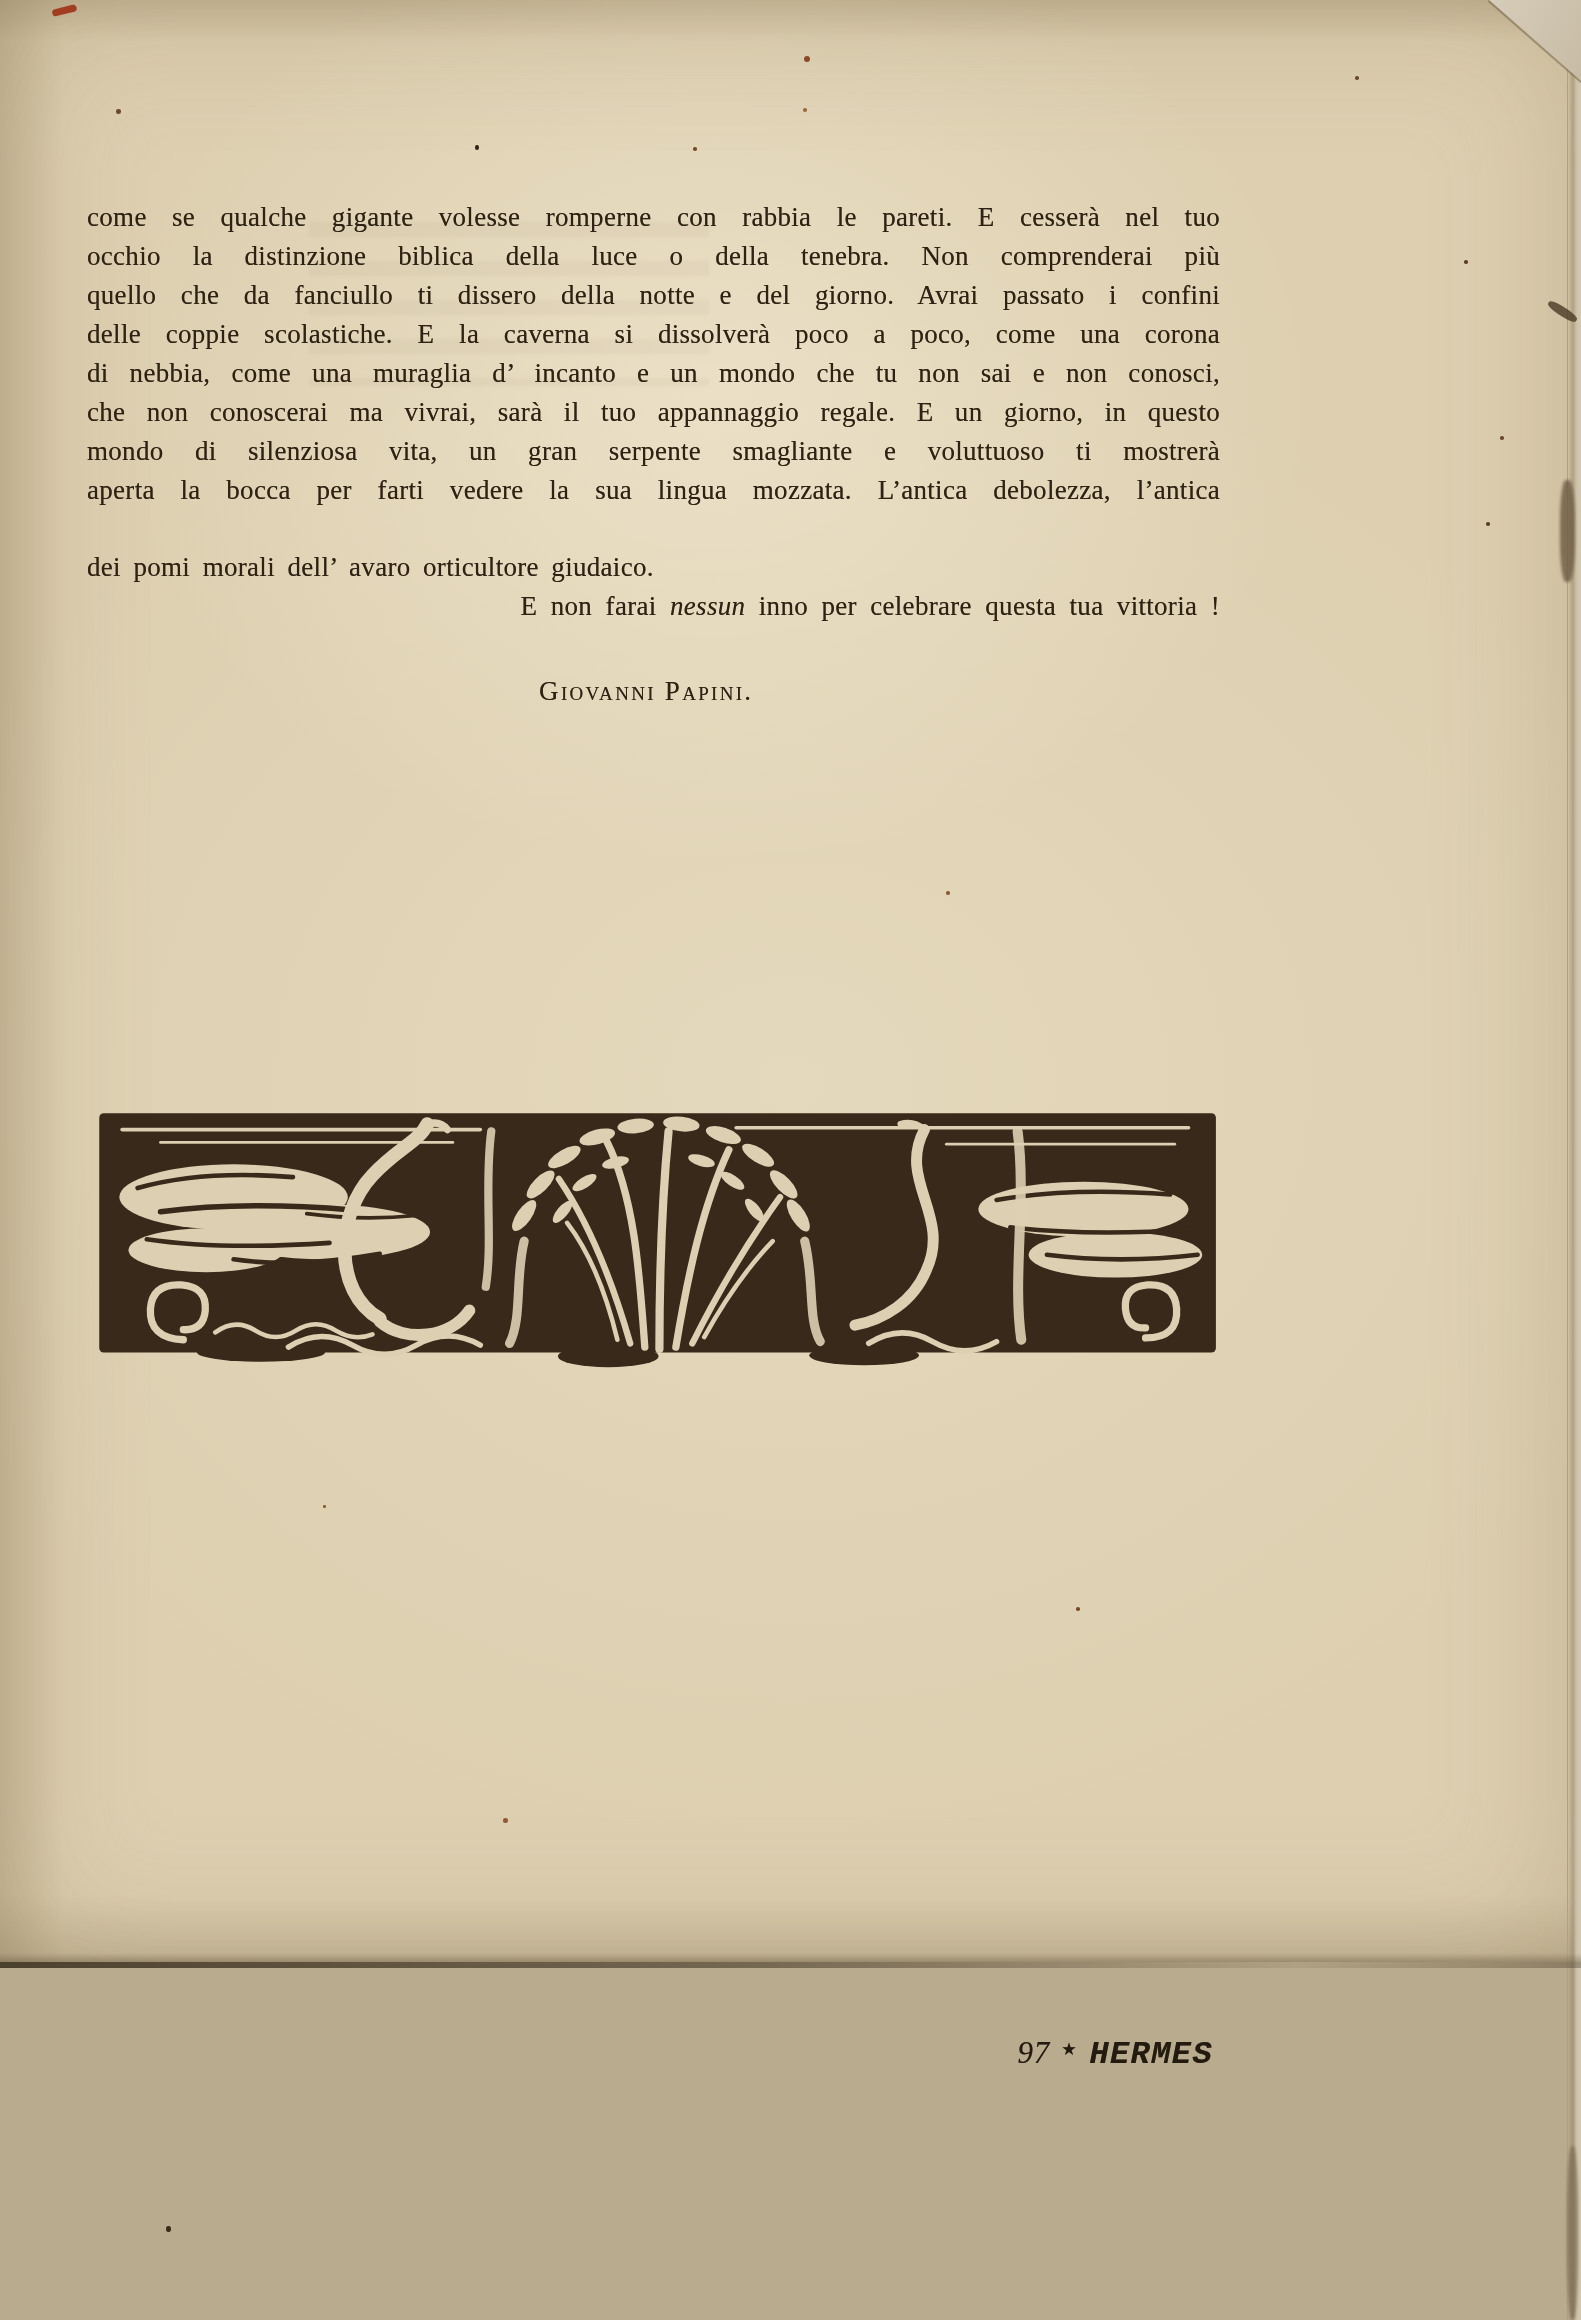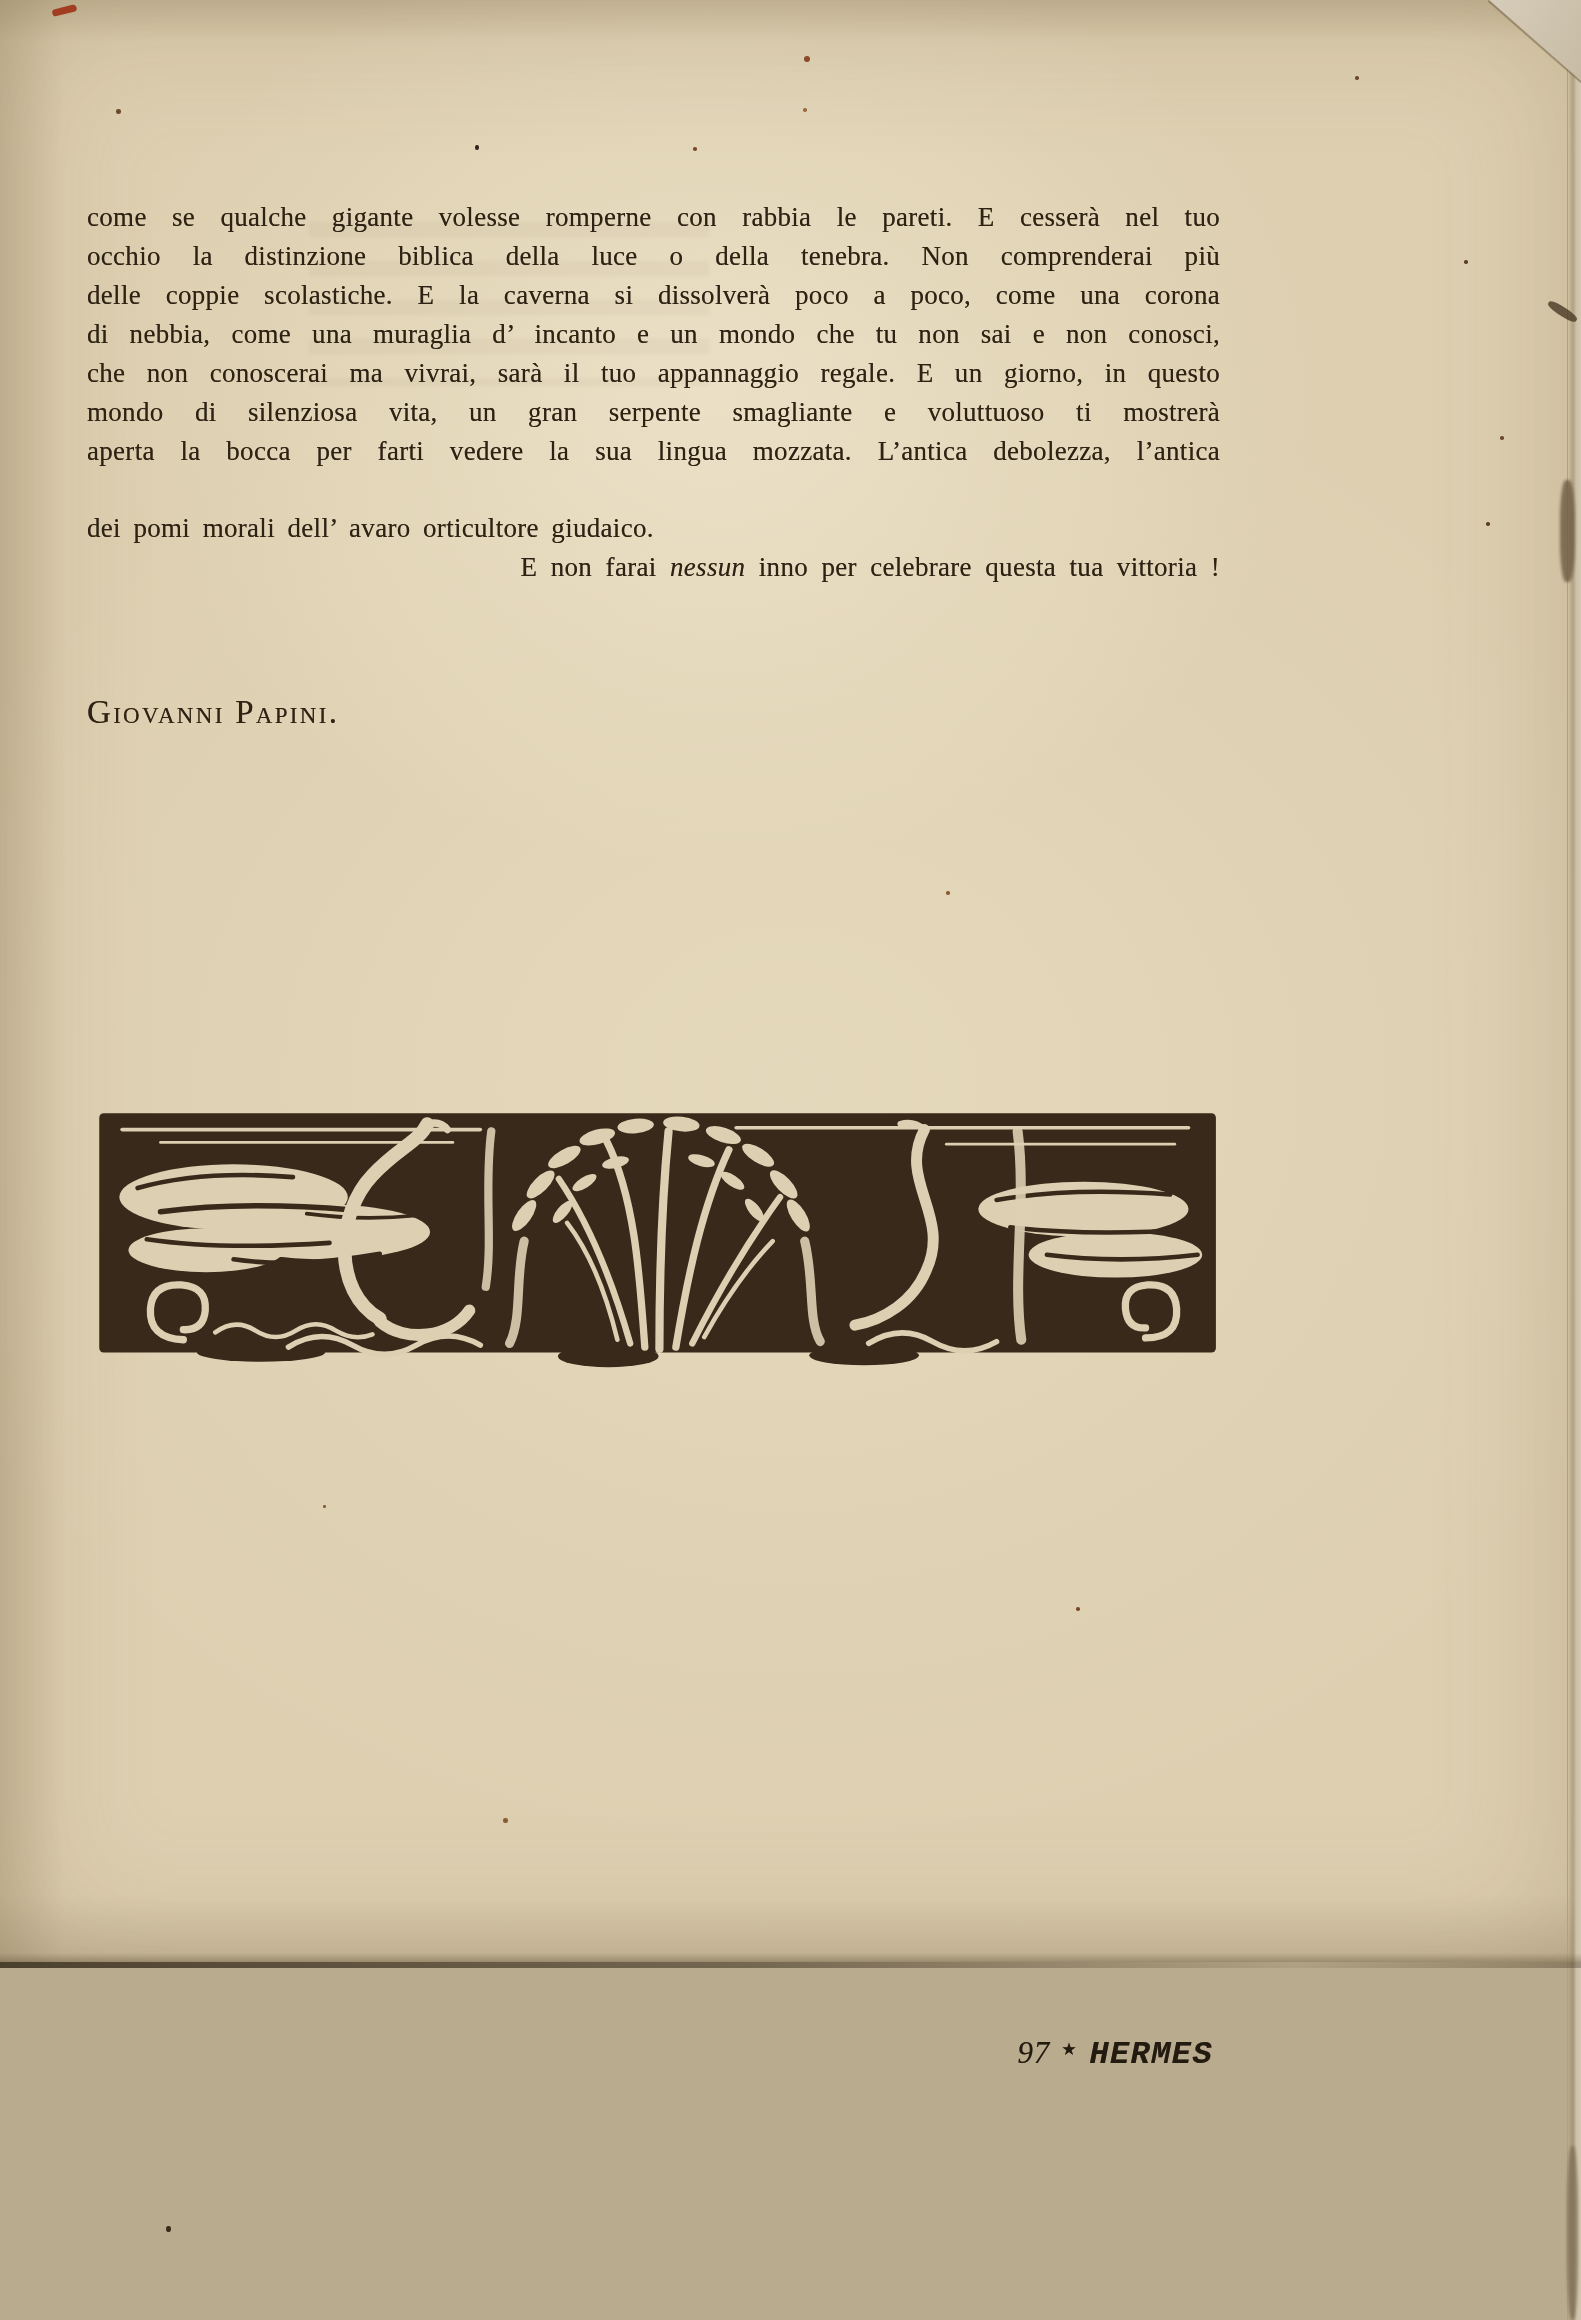--- a/index.html
+++ b/index.html
@@ -25,25 +25,24 @@
     font-size:27px;line-height:39px;color:#2d2213;
     text-shadow:0 0 0.5px rgba(45,34,19,.55);
     letter-spacing:0.3px;
   }
   .tline{text-align:justify;text-align-last:justify;}
   .tline.natural{text-align:left;text-align-last:left;word-spacing:5.5px;margin-top:38px;}
   .closing{text-align:right;text-indent:80px;word-spacing:6.4px;}
   .closing .it{font-style:italic;}
   .signature{
     position:absolute;left:87px;top:676px;width:1133px;
-    text-align:left;padding-right:14.5px;box-sizing:border-box;
-    font-size:33px;color:#2d2213;
+    text-align:center;padding-right:14.5px;box-sizing:border-box;
+    font-size:27px;color:#2d2213;
     font-variant-caps:small-caps;letter-spacing:2.3px;
     text-shadow:0 0 0.5px rgba(45,34,19,.55);
-    margin-top:18px;
   }
   .showthrough{
     position:absolute;left:309px;top:222px;width:400px;height:164px;
     background:repeating-linear-gradient(180deg, rgba(118,96,64,0.05) 0 15.5px, rgba(118,96,64,0) 15.5px 39px);
     filter:blur(1.8px);
   }
   
   .woodcut{position:absolute;left:95px;top:1104px;}
   
   .footer{
@@ -84,20 +83,21 @@
 </head>
 <body>
 
 <div class="page">
 
   <div class="showthrough"></div>
 
   <div class="textblock">
     <div class="tline">come se qualche gigante volesse romperne con rabbia le pareti. E cesserà nel tuo</div>
     <div class="tline">occhio la distinzione biblica della luce o della tenebra. Non comprenderai più</div>
+    <div class="tline">quello che da fanciullo ti dissero della notte e del giorno. Avrai passato i confini</div>
     <div class="tline">delle coppie scolastiche. E la caverna si dissolverà poco a poco, come una corona</div>
     <div class="tline">di nebbia, come una muraglia d’ incanto e un mondo che tu non sai e non conosci,</div>
     <div class="tline">che non conoscerai ma vivrai, sarà il tuo appannaggio regale. E un giorno, in questo</div>
     <div class="tline">mondo di silenziosa vita, un gran serpente smagliante e voluttuoso ti mostrerà</div>
     <div class="tline">aperta la bocca per farti vedere la sua lingua mozzata. L’antica debolezza, l’antica</div>
     <div class="tline natural">dei pomi morali dell’ avaro orticultore giudaico.</div>
     <div class="closing"><span>E non farai </span><span class="it">nessun</span><span> inno per celebrare questa tua vittoria !</span></div>
   </div>
 
   <div class="signature">Giovanni Papini.</div>

